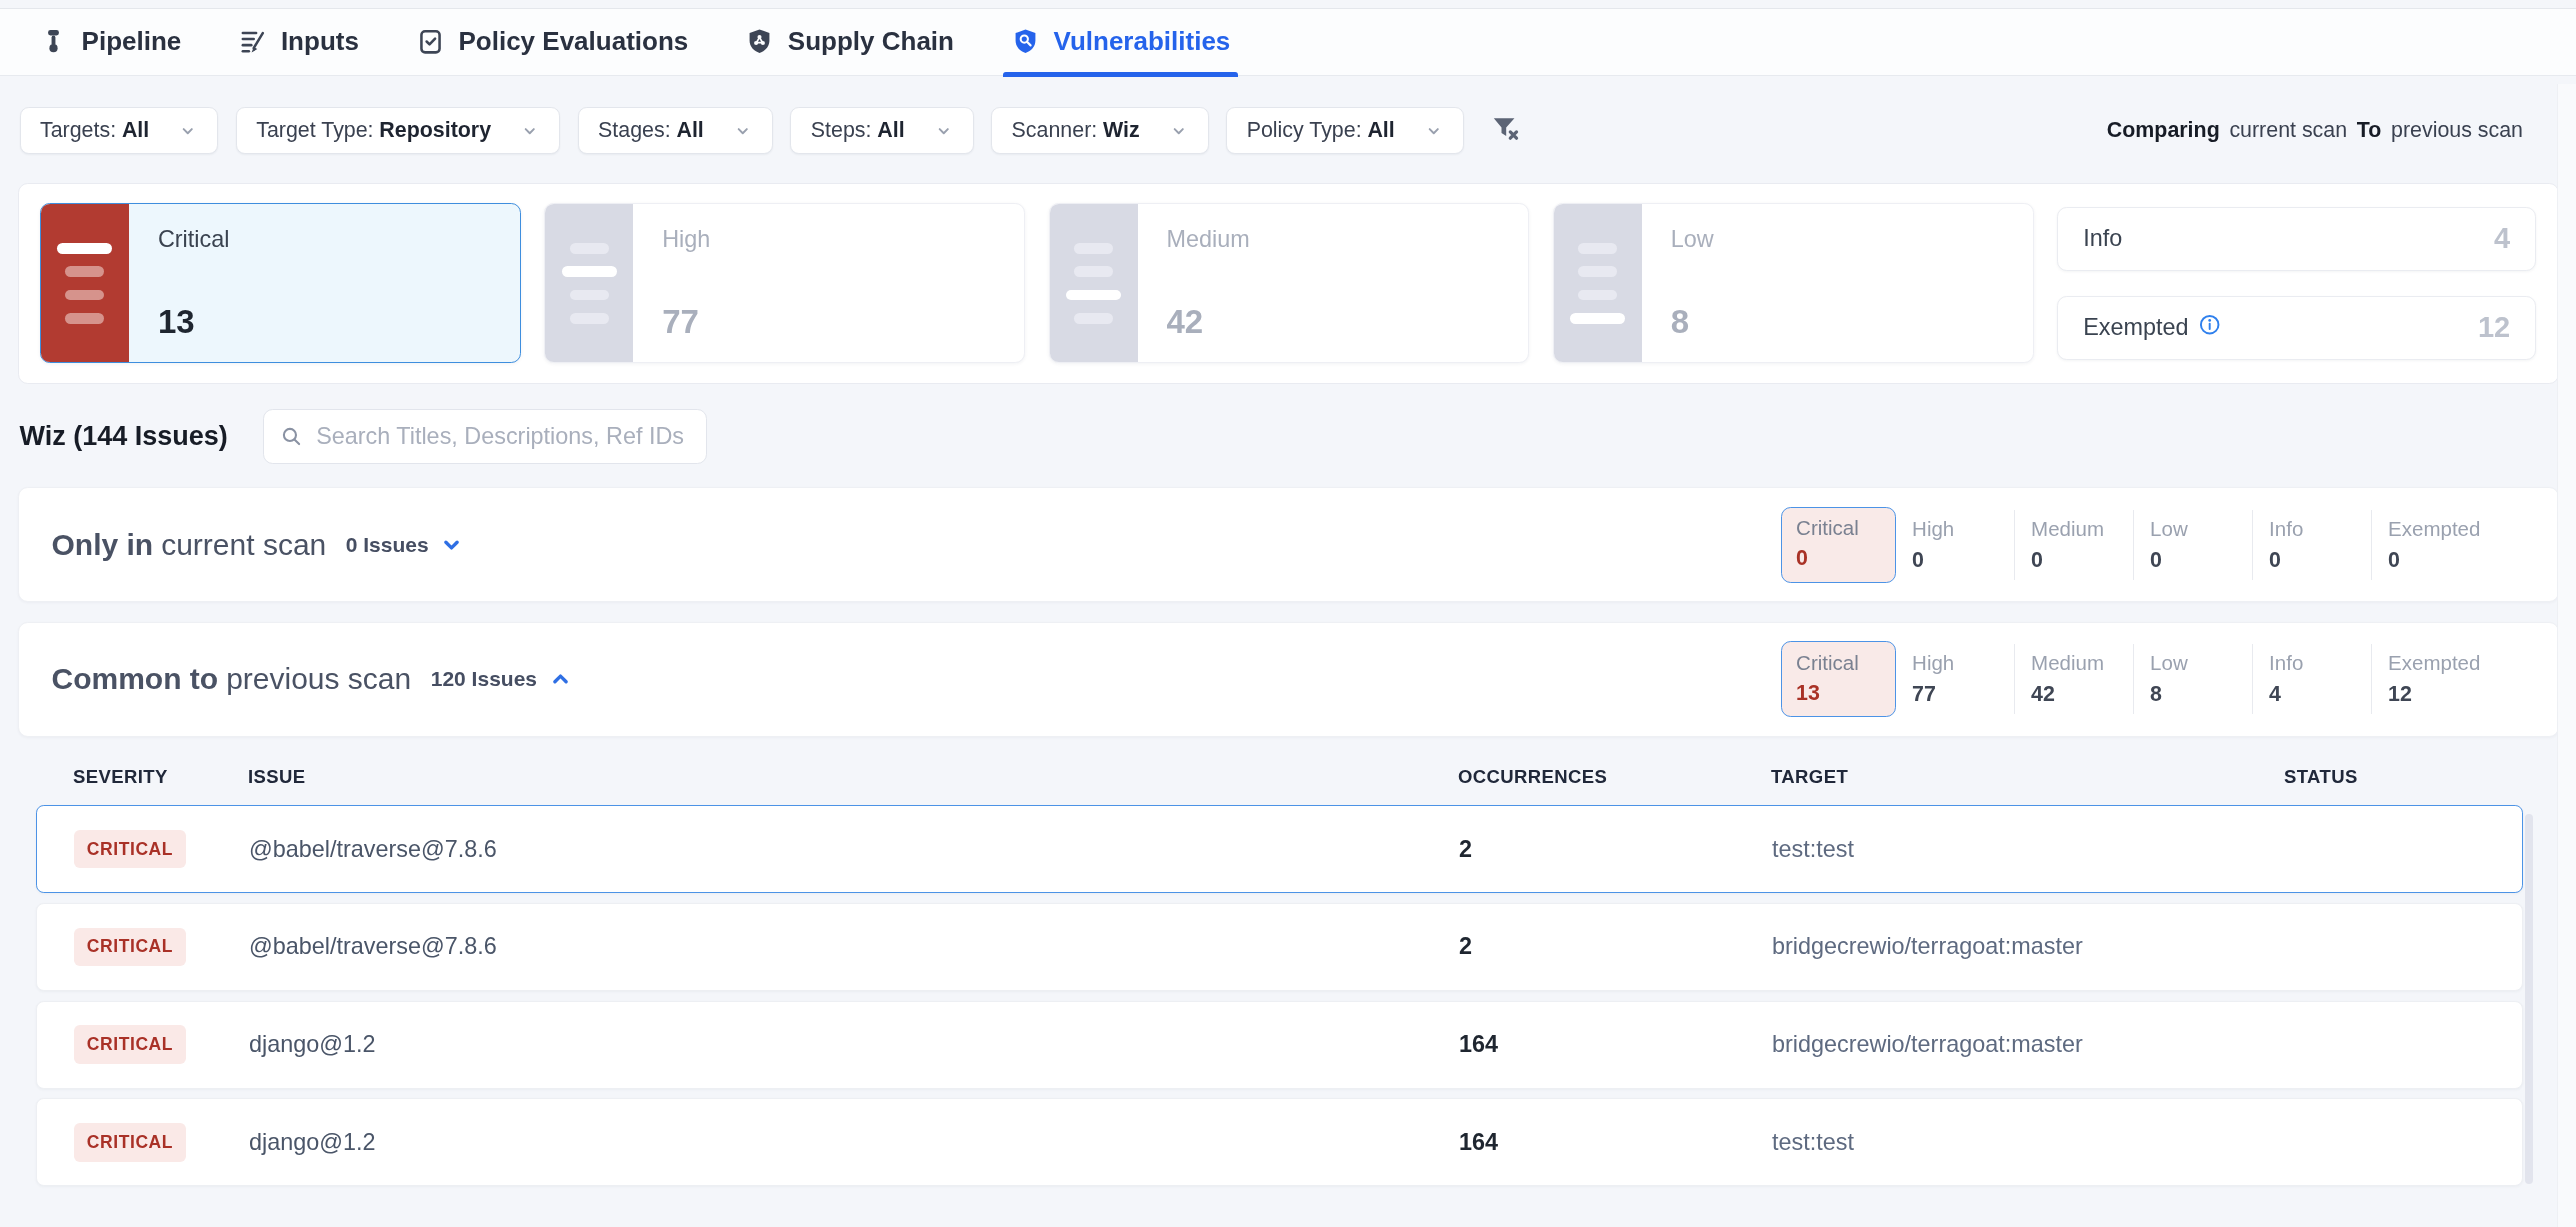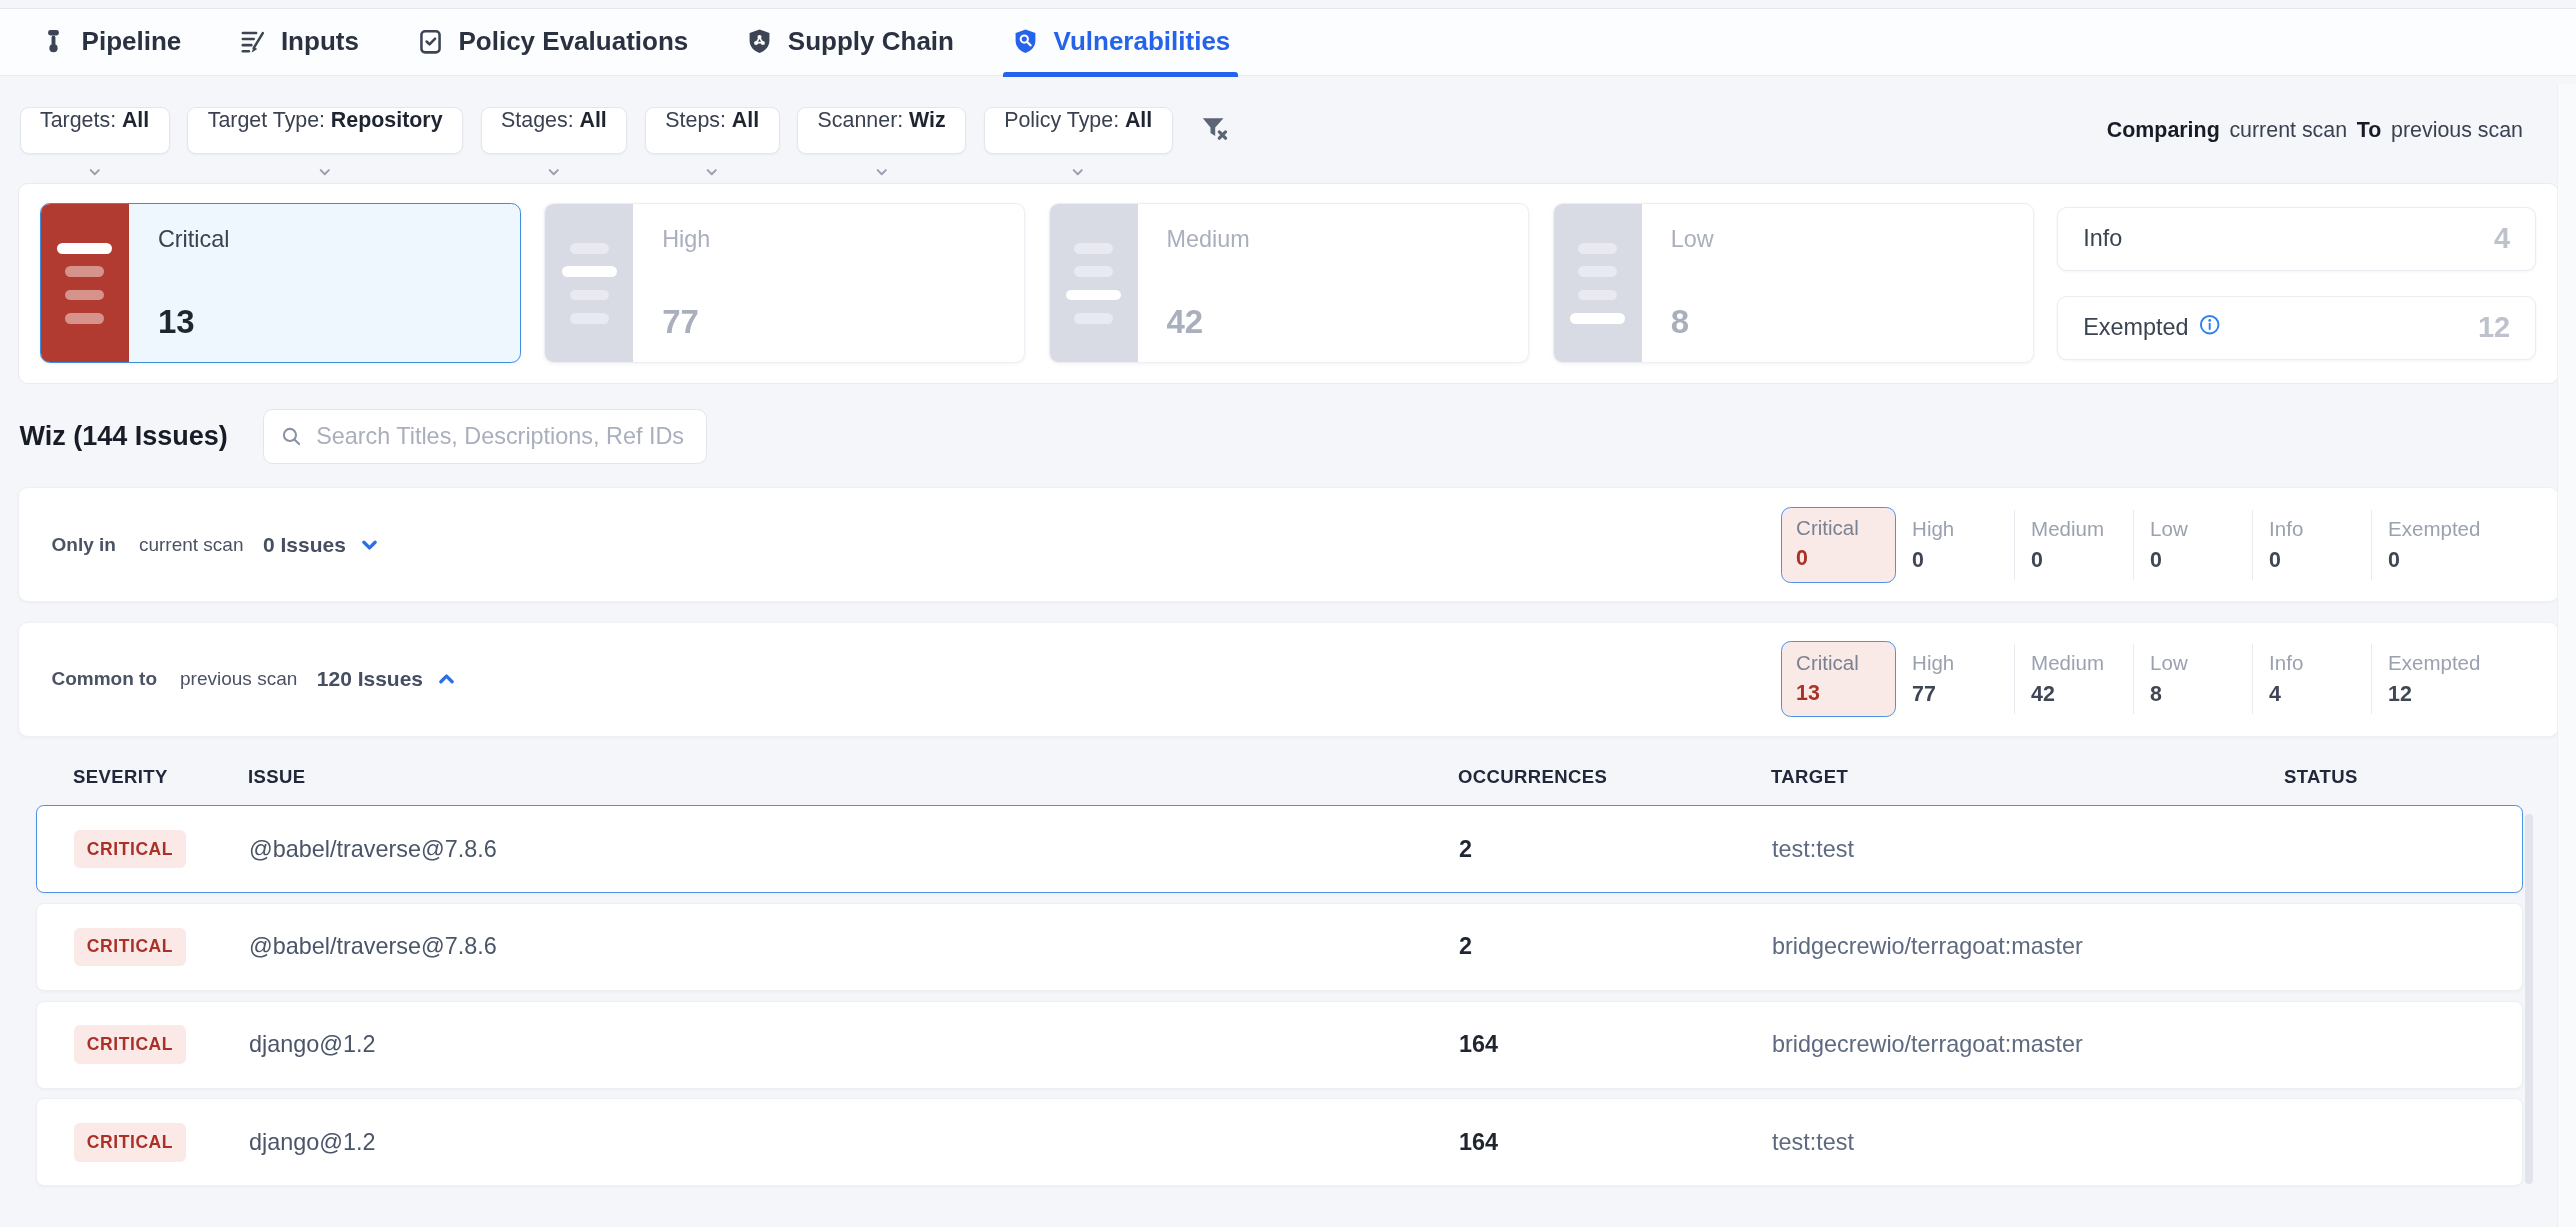--- a/index.html
+++ b/index.html
@@ -37,21 +37,21 @@
   }
   
   .filterrow {
     margin: 31px 53px 0 19.5px;
     display: flex; align-items: center; gap: 17.5px;
   }
   .filter-btn {
     background: #fff; border: 1px solid #E3E6EC; border-radius: 8.8px;
     height: 47px; display: flex; align-items: center; gap: 29px;
     padding: 0 19.5px; font-size: 21.4px; color: #3A4150;
-    box-shadow: 0 1px 1.9px rgba(20,30,60,0.05); cursor: pointer; white-space: nowrap; flex-direction: column;
+    box-shadow: 0 1px 1.9px rgba(20,30,60,0.05); cursor: pointer; white-space: nowrap;
   }
   .filter-btn b { font-weight: 700; color: #1E2430; margin-left: 5.8px; }
   .fchev { display: flex; color: #99A0AE; }
   .filter-clear { margin-left: 7.8px; background: none; border: none; display: flex; cursor: pointer; color: #5C6475; }
   .comparing { margin-left: auto; font-size: 21.4px; color: #3A4150; white-space: nowrap; }
   .comparing b { color: #171C26; font-weight: 700; }
   .comparing .seg { margin-left: 9.7px; }
   
   .summary {
     margin: 29px 17.5px 0;
@@ -100,21 +100,21 @@
   }
   .searchbox input::placeholder { color: #A9AFBC; }
   .sicon { display: flex; color: #8A92A3; }
   
   .group {
     margin: 23.4px 17.5px 0; background: #fff; border: 1px solid #EEF0F4; border-radius: 9.7px;
     height: 115px; display: flex; align-items: center; padding: 0 33px;
     box-shadow: 0 1px 2.9px rgba(25,35,65,0.04);
   }
   .group + .group { margin-top: 19.5px; }
-  .group-title { display: flex; align-items: center; gap: 23px; font-size: 19px; color: #4A5264; }
+  .group-title { display: flex; align-items: center; gap: 8px; font-size: 30px; color: #4A5264; }
   .group-title b { font-weight: 700; }
   .group-issues { margin-left: 19.5px; font-size: 21px; font-weight: 700; color: #464E62; }
   .gchev { display: flex; color: #2F6FE4; margin-left: 9.7px; cursor: pointer; }
   .chips { margin-left: auto; margin-right: 35px; display: flex; align-items: center; }
   .chip-critical {
     width: 115px; border: 1.9px solid #4C93E6; background: #F9EAE8; border-radius: 9.7px;
     padding: 8.8px 7.8px 10.7px 14.6px; cursor: pointer;
   }
   .chip-critical .c-label { font-size: 20.5px; color: #7A8191; }
   .chip-critical .c-value { font-size: 21.4px; font-weight: 700; color: #A93226; margin-top: 5.8px; }

